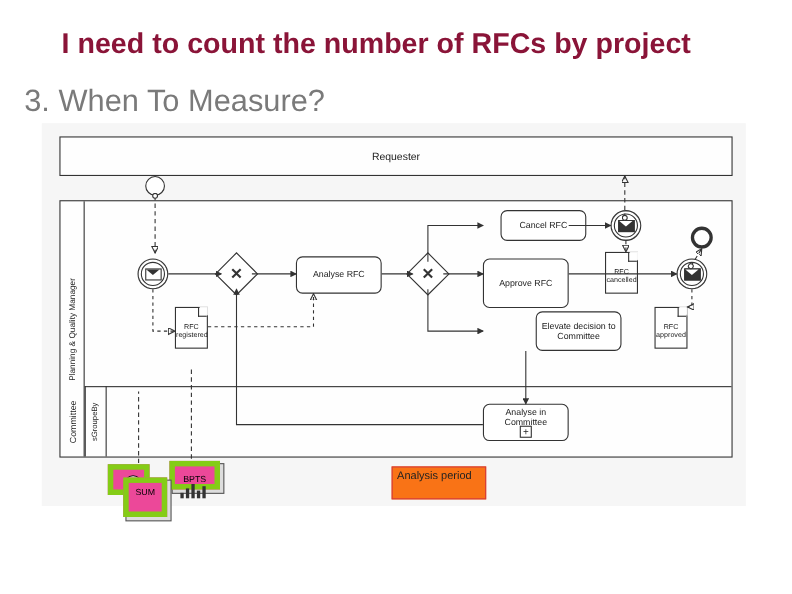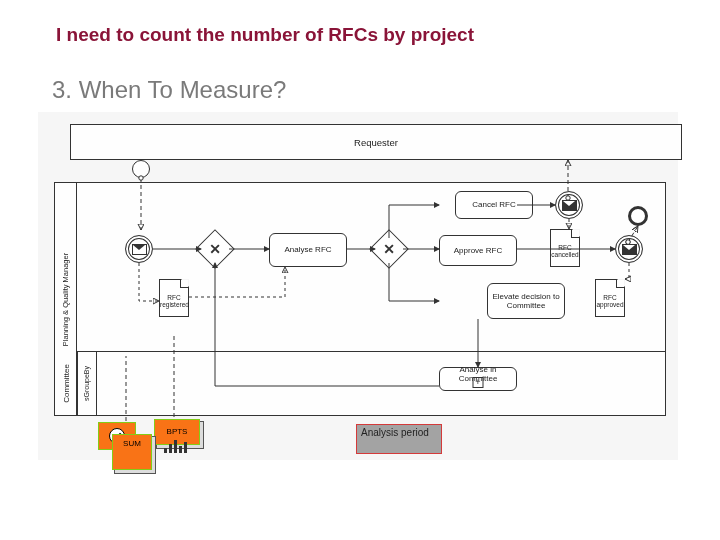--- a/index.html
+++ b/index.html
@@ -14,49 +14,49 @@
   .slide {
     position: relative;
     width: 720px;
     height: 540px;
     box-sizing: border-box;
   }
   .title {
     position: absolute;
     top: 24px;
     left: 56px;
-    font-size: 19px;
+    font-size: 26px;
     font-weight: 700;
     color: #8a1438;
   }
   .subtitle {
     position: absolute;
     top: 76px;
-    left: 52px;
-    font-size: 24px;
+    left: 22px;
+    font-size: 28px;
     font-weight: 400;
     color: #7a7a7a;
   }
   .diagram {
     position: absolute;
     top: 112px;
     left: 38px;
     width: 640px;
     height: 348px;
     background: #f6f6f6;
   }
 
   
   .pool {
     position: absolute;
     box-sizing: border-box;
     border: 1px solid #333;
     background: #fefefe;
   }
-  .pool.requester { top: 12px; left: 16px; width: 612px; height: 36px; margin-left: 16px; }
+  .pool.requester { top: 12px; left: 16px; width: 612px; height: 36px; }
   .pool.main      { top: 70px; left: 16px; width: 612px; height: 234px; }
 
   .lane-header {
     position: absolute;
     left: 0; top: 0; bottom: 0;
     width: 22px;
     border-right: 1px solid #333;
     display: flex;
     align-items: center;
     justify-content: center;
@@ -224,22 +224,22 @@
   
   svg.flows {
     position: absolute;
     left: 0; top: 0; width: 100%; height: 100%;
     pointer-events: none;
   }
 
   
   .bot-shape {
     position: absolute;
-    border: 1px solid #84cc16;
-    background: #f97316;
+    border: 5px solid #84cc16;
+    background: #ec4899;
     box-sizing: border-box;
   }
   .bot-shape.shadowed { box-shadow: 3px 3px 0 #ddd, 3px 3px 0 1px #555; }
   .clock {
     position: absolute;
     width: 16px; height: 16px;
     border: 1.5px solid #000;
     border-radius: 50%;
     box-sizing: border-box;
     background: #fff;
@@ -258,21 +258,21 @@
     position: absolute;
     width: 26px; height: 16px;
     display: flex; align-items: flex-end; gap: 2px;
   }
   .bar-mini i { display: block; width: 3px; background: #333; }
 
   .tag-label {
     position: absolute;
     width: 86px; height: 30px;
     border: 1px solid #d43a3a;
-    background: #a3a3a3;
+    background: #f97316;
     font-size: 10px;
     color: #222;
     padding: 2px 4px;
     box-sizing: border-box;
     line-height: 1.2;
     overflow: hidden;
   }
 
 </style>
 </head>
@@ -311,36 +311,36 @@
       <div class="task" style="left:214px; top:50px; width:78px; height:34px;">
         <span>Analyse RFC</span>
       </div>
 
       <div class="gateway" style="left:320px; top:52px;"></div>
 
       <div class="task" style="left:400px; top:8px; width:78px; height:28px;">
         <span>Cancel RFC</span>
       </div>
 
-      <div class="task" style="left:384px; top:52px; width:78px; height:31px;">
+      <div class="task" style="left:384px; top:52px; width:78px; height:45px;">
         <span>Approve RFC</span>
       </div>
 
       <div class="task" style="left:384px; top:100px; width:78px; height:36px;margin-left:48px;">
         <span>Elevate decision to Committee</span>
       </div>
 
       <div class="msg-evt throw" style="left:500px; top:8px;">
         <div class="mini-env"></div>
       </div>
       <div class="msg-evt throw" style="left:560px; top:52px;">
         <div class="mini-env"></div>
       </div>
 
-      <div class="task sub" style="left:384px; top:184px; width:78px; height:24px; white-space:pre-line; padding-bottom:10px;">
+      <div class="task sub" style="left:384px; top:184px; width:78px; height:34px; white-space:pre-line; padding-bottom:10px;">
         <span>Analyse in
 Committee</span>
       </div>
 
       <div class="doc" style="left:104px; top:96px;">
         <span style="top:12px; font-size:6.5px; white-space:pre-line;">RFC
 registered</span>
       </div>
       <div class="doc" style="left:495px; top:46px;">
         <span style="top:12px; font-size:6.5px; white-space:pre-line;">RFC

